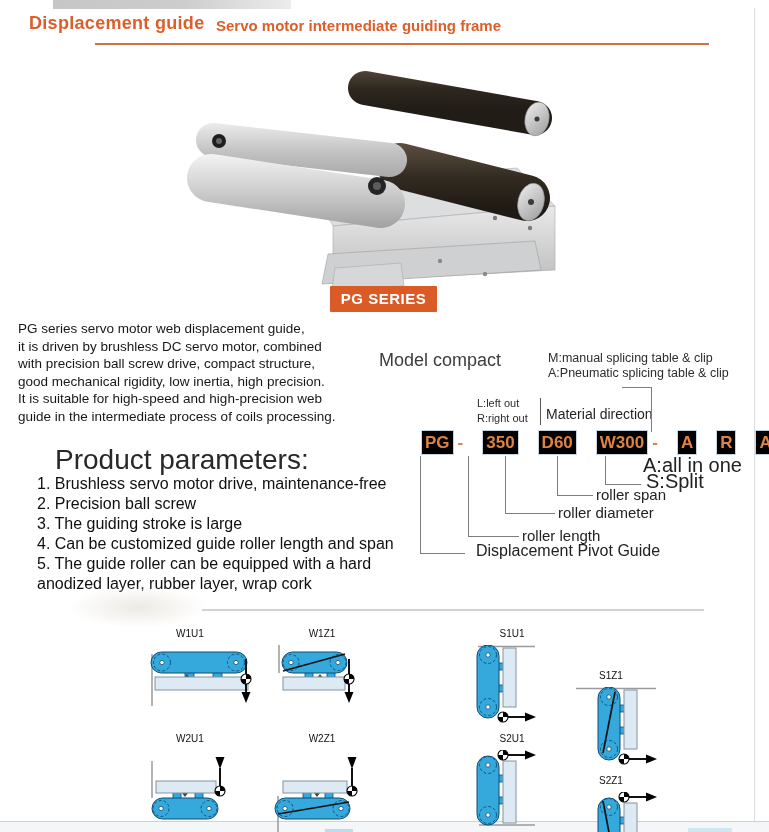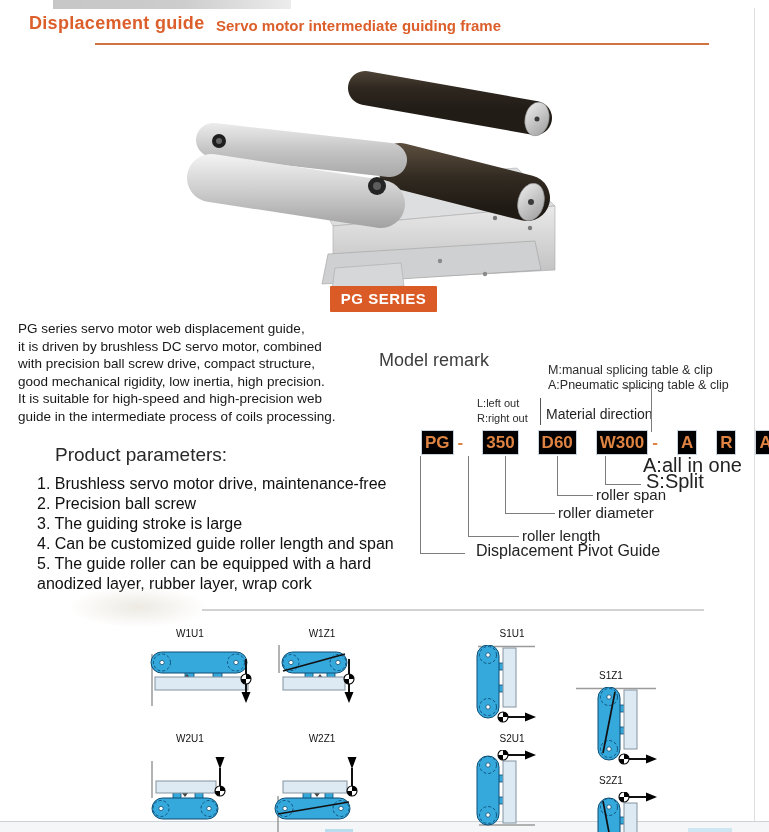--- a/index.html
+++ b/index.html
@@ -15,35 +15,35 @@
   
   .photo{left:185px;top:58px;width:430px;height:232px;}
   
   .badge{left:330px;top:286px;width:107px;height:26px;background:#db5b27;color:#fff;
          font-size:15px;font-weight:bold;text-align:center;line-height:26px;letter-spacing:.5px;border-radius:1px;}
   
   .intro{left:18px;top:320px;width:370px;font-size:13.5px;line-height:17.5px;color:#171717;white-space:pre-line;}
   
   .mr-heading{left:379px;top:350px;font-size:18px;color:#3d3d3d;}
   .note{font-size:12.5px;line-height:14.5px;color:#2c2c2c;white-space:pre-line;}
-  .splice-note{left:548px;top:351px;margin-top:12px;}
+  .splice-note{left:548px;top:351px;}
   .lr-note{left:477px;top:396px;font-size:11px;}
   .vbar{left:540px;top:398px;width:1px;height:27px;background:#555;}
   .mat-dir{left:546px;top:406px;font-size:14px;color:#1f1f1f;}
   .elbow{border-left:1px solid #7d7d7d;border-bottom:1px solid #7d7d7d;}
   .elbow-tr{border-top:1px solid #7d7d7d;border-right:1px solid #7d7d7d;}
   .code-row{left:406px;top:430px;display:flex;gap:4px;align-items:stretch;}
   .seg{border:1px solid #c7d3de;background:#000000;color:#de8342;font-weight:bold;
        font-size:17px;line-height:23px;padding:0 3px;margin-left:15px;}
   .dash{color:#de8342;font-weight:bold;font-size:17px;line-height:25px;}
   .co-label{color:#222;font-size:15px;}
   .co-small{color:#222;font-size:20px;}
   .co-big{color:#222;font-size:16px;margin-left:8px;}
   
-  .pp-heading{left:55px;top:444px;font-size:19px;color:#282828;}
+  .pp-heading{left:55px;top:444px;font-size:28px;color:#282828;}
   .pp-list{left:37px;top:474px;font-size:16px;line-height:20px;color:#101010;}
   .pp-item{white-space:pre-line;}
   
   .diag-rule{left:202px;top:609px;width:502px;height:2px;background:#d2d2d2;}
   .blob{left:68px;top:586px;width:140px;height:42px;
         background:radial-gradient(ellipse at center,#edeae3 0%,rgba(255,255,255,0) 70%);}
   .cell{width:130px;text-align:center;}
   .cell .lbl{font-size:10px;font-weight:normal;color:#111;height:14px;}
   .cell svg{display:block;margin-top:3px;}
   .lbl-left{text-align:left;padding-left:31px;margin-top:42px;}
@@ -139,21 +139,21 @@
 
   <div class="abs badge">PG SERIES</div>
 
   <div class="abs intro">PG series servo motor web displacement guide,
 it is driven by brushless DC servo motor, combined
 with precision ball screw drive, compact structure,
 good mechanical rigidity, low inertia, high precision.
 It is suitable for high-speed and high-precision web
 guide in the intermediate process of coils processing.</div>
 
-  <div class="abs mr-heading">Model remark</div>
+  <div class="abs mr-heading">Model compact</div>
   <div class="abs note splice-note">M:manual splicing table &amp; clip
 A:Pneumatic splicing table &amp; clip</div>
   <div class="abs note lr-note">L:left out
 R:right out</div>
   <div class="abs vbar"></div>
   <div class="abs mat-dir">Material direction</div>
   <div class="abs elbow-tr" style="left:622px;top:387px;width:29px;height:44px;"></div>
 
   <div class="abs code-row">
     <span class="seg">PG</span>

